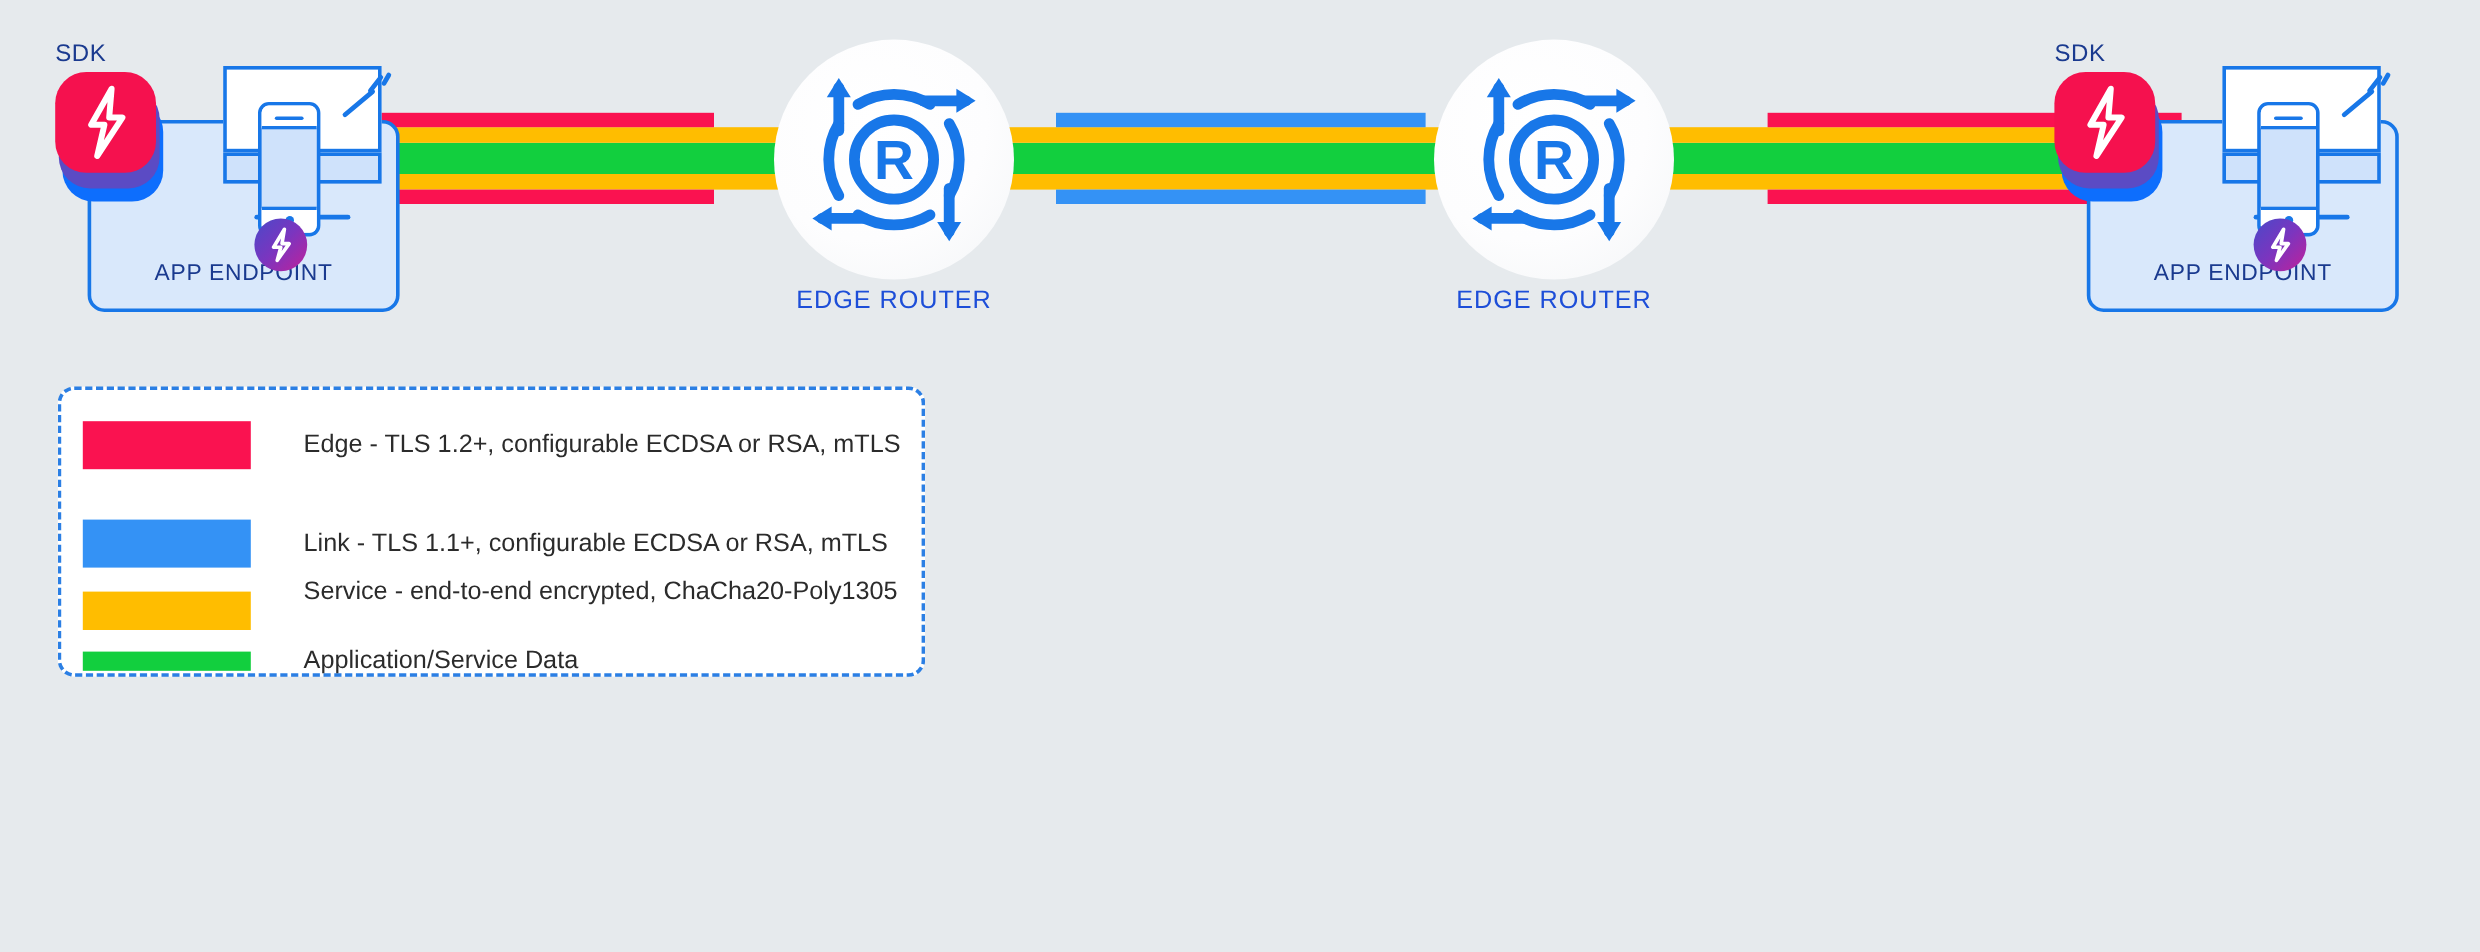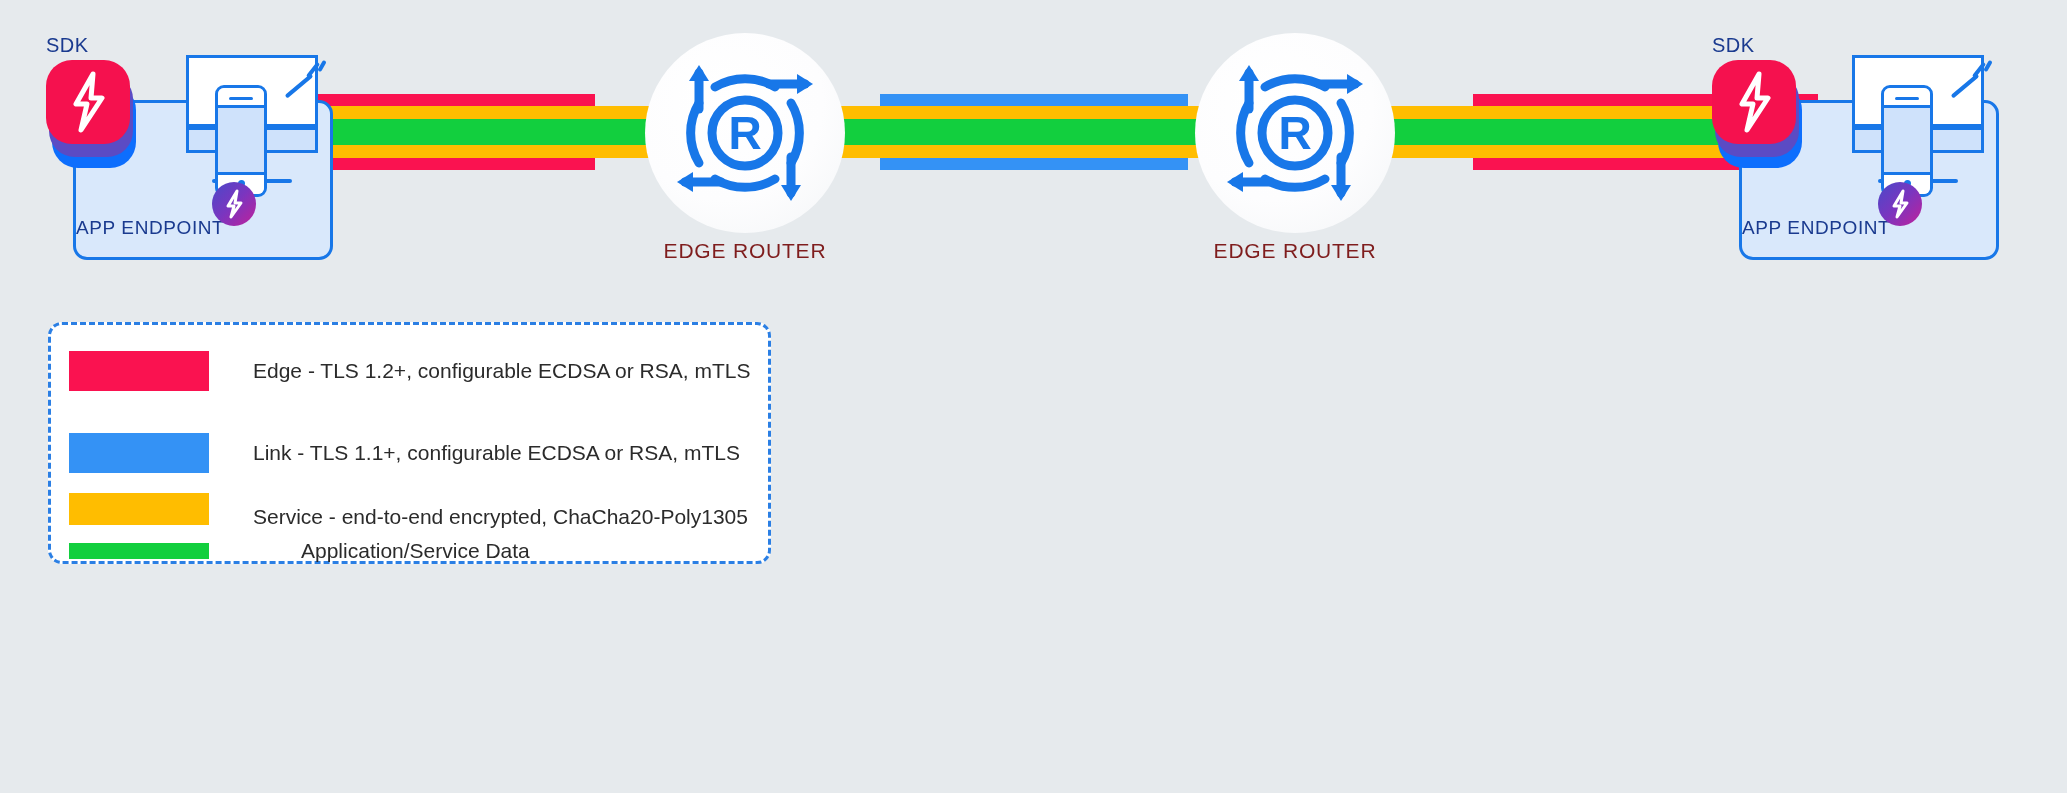--- a/index.html
+++ b/index.html
@@ -20,20 +20,21 @@
     position:absolute;
     width:260px;height:160px;
     background:#d9e8fb;
     border:3px solid #1877e8;
     border-radius:14px;
     box-sizing:border-box;
   }
   .endpoint-label{
     position:absolute;
     left:0;right:0;bottom:18px;
+    text-align:center;
     color:#1a3a8f;
     font-size:19px;
     letter-spacing:0.6px;
     font-family:"Liberation Sans",sans-serif;
   }
 
   
   .monitor{position:absolute;}
   .mon-screen{
     position:absolute;left:0;top:0;width:132px;height:72px;
@@ -100,21 +101,21 @@
     position:absolute;width:44px;height:44px;border-radius:50%;
     background:linear-gradient(135deg,#4a49c9 0%,#7b35bf 50%,#c0219a 100%);
   }
 
   
   .router{
     position:absolute;width:200px;height:200px;border-radius:50%;
     background:radial-gradient(circle at 40% 35%,#ffffff 0%,#fdfdfe 55%,#f3f5f7 100%);
   }
   .router-label{
-    position:absolute;text-align:center;color:#7f1d1d;font-size:21px;letter-spacing:.8px;
+    position:absolute;text-align:center;color:#1d4ed8;font-size:21px;letter-spacing:.8px;
     width:300px;
   }
   .router-icon{position:absolute;left:24px;top:24px;width:152px;height:152px;}
 
   
   .legend{
     position:absolute;left:48px;top:322px;width:723px;height:242px;
     background:#ffffff;border:3px dashed #2b7fe4;border-radius:14px;
     box-sizing:border-box;
     text-align:right;
@@ -288,23 +289,23 @@
       <div class="legend-text">Edge - TLS 1.2+, configurable ECDSA or RSA, mTLS</div>
     </div>
 
     <div class="legend-row" style="top:108px;">
       <div class="swatch" style="background:#3492f5;"></div>
       <div class="legend-text">Link - TLS 1.1+, configurable ECDSA or RSA, mTLS</div>
     </div>
 
     <div class="legend-row" style="top:168px;">
       <div class="swatch" style="background:#ffbd00;height:32px;"></div>
-      <div class="legend-text" style="top:24px;">Service - end-to-end encrypted, ChaCha20-Poly1305</div>
+      <div class="legend-text" style="top:0;">Service - end-to-end encrypted, ChaCha20-Poly1305</div>
     </div>
 
     <div class="legend-row" style="top:218px;">
       <div class="swatch" style="background:#12cf3e;height:16px;"></div>
-      <div class="legend-text" style="top:8px;margin-left:48px;">Application/Service Data</div>
+      <div class="legend-text" style="top:8px;">Application/Service Data</div>
     </div>
 
   </div>
 
 </div>
 
 </body></html>

